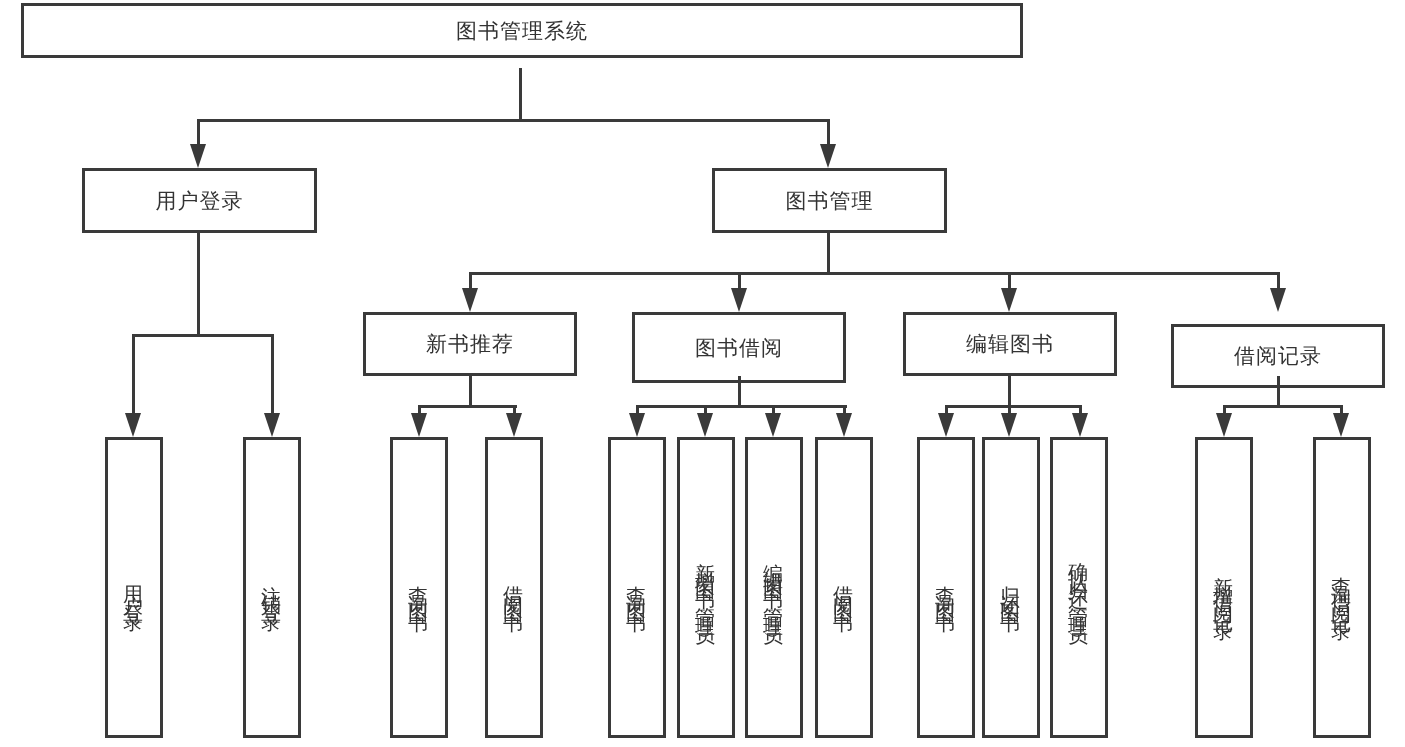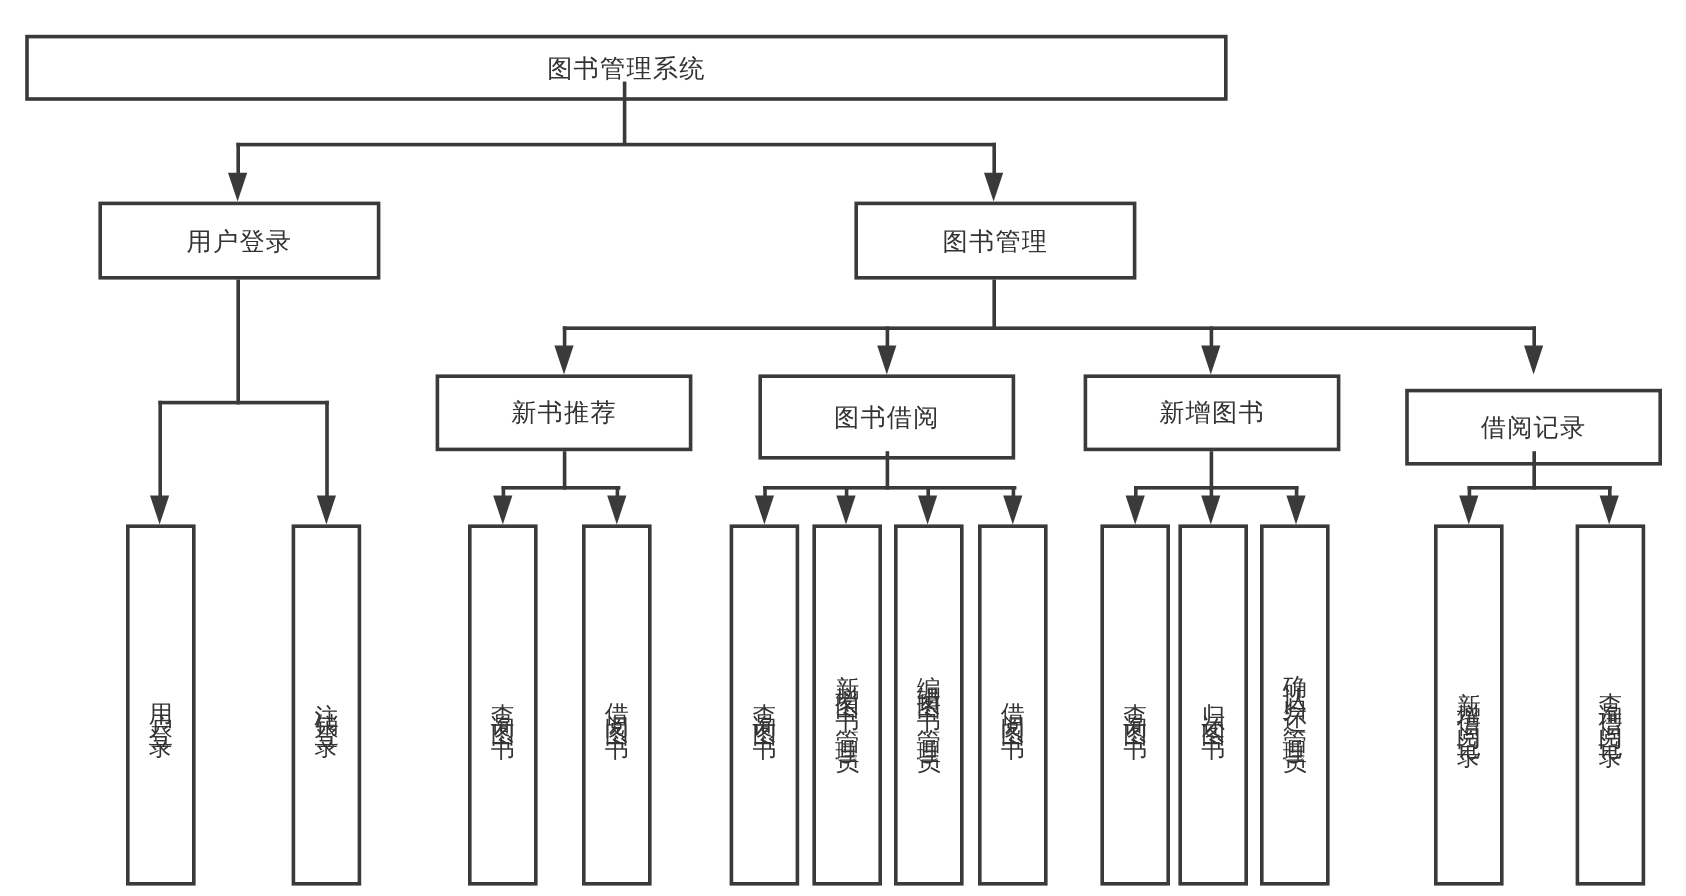--- a/index.html
+++ b/index.html
@@ -31,39 +31,39 @@
   .watermark{
     position:absolute;left:1183px;top:715px;font-size:17px;color:#a0a0a0;
     text-shadow:0 0 2px #ffffff,1px 1px 0 #ffffff;white-space:nowrap;letter-spacing:1px;
   }
 </style>
 </head>
 <body>
 
 <div id="canvas">
 
-  <div class="hbox" style="left:21px;top:29px;width:1002px;height:55px">
+  <div class="hbox" style="left:21px;top:3px;width:1002px;height:55px">
     <span>图书管理系统</span>
   </div>
 
   <div class="hbox" style="left:82px;top:168px;width:235px;height:65px">
     <span>用户登录</span>
   </div>
   <div class="hbox" style="left:712px;top:168px;width:235px;height:65px">
     <span>图书管理</span>
   </div>
 
   <div class="hbox" style="left:363px;top:312px;width:214px;height:64px">
     <span>新书推荐</span>
   </div>
   <div class="hbox" style="left:632px;top:312px;width:214px;height:71px">
     <span>图书借阅</span>
   </div>
   <div class="hbox" style="left:903px;top:312px;width:214px;height:64px">
-    <span>新增图书</span>
+    <span>编辑图书</span>
   </div>
   <div class="hbox" style="left:1171px;top:324px;width:214px;height:64px">
     <span>借阅记录</span>
   </div>
 
   <div class="vbox" style="left:105px">
     <span>用户登录</span>
   </div>
   <div class="vbox" style="left:243px">
     <span>注销登录</span>

